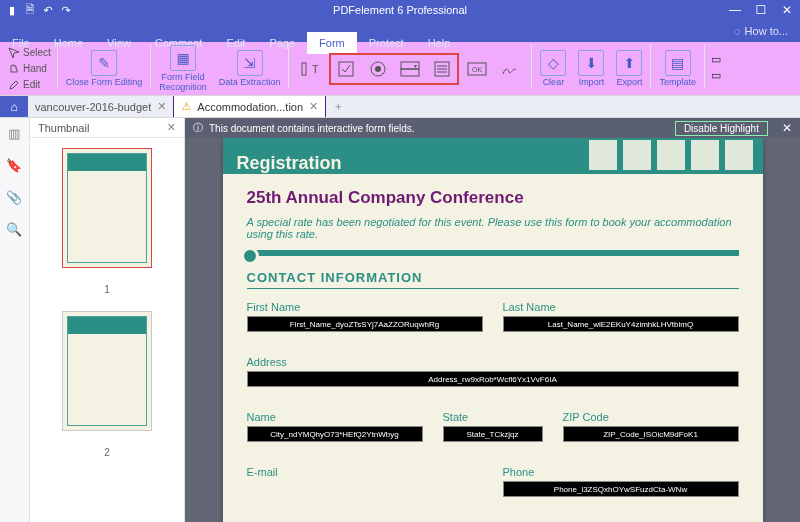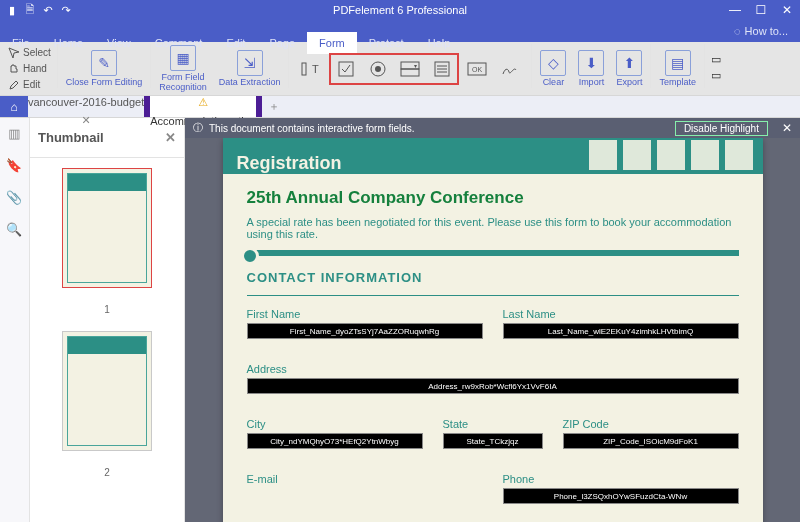--- a/index.html
+++ b/index.html
@@ -7,65 +7,65 @@
 .titlebar { height:20px; background:#4a5dc7; color:#fff; display:flex; align-items:center; position:relative; }
 .titlebar .wicons { display:flex; gap:2px; padding-left:4px; }
 .titlebar .wicons span { width:16px; height:16px; display:flex; align-items:center; justify-content:center; font-size:11px; }
 .titlebar .title { position:absolute; left:50%; transform:translateX(-50%); font-size:11px; }
 .titlebar .wctrl { margin-left:auto; display:flex; }
 .titlebar .wctrl span { width:26px; height:20px; display:flex; align-items:center; justify-content:center; font-size:12px; }
 .menubar { height:22px; background:#4a5dc7; color:#dfe3f7; display:flex; align-items:center; }
 .menubar .mitem { padding:0 12px; height:22px; line-height:22px; font-size:11px;margin-top:23px; }
 .menubar .mitem.active { background:#fff; color:#4a5dc7; }
 .menubar .howto { margin-left:auto; margin-right:12px; font-size:11px; display:flex; align-items:center; gap:4px; }
-.ribbon { height:54px; background:#e5e5e5; border-bottom:1px solid #d7d7d7; display:flex; padding:2px 4px; }
+.ribbon { height:54px; background:#f0abfc; border-bottom:1px solid #d7d7d7; display:flex; padding:2px 4px; }
 .ribbon .rgroup { display:flex; flex-direction:column; align-items:flex-start; justify-content:center; padding:0 4px; }
 .ribbon .rgroup.big { align-items:center; padding:0 6px; }
 .ribbon .rgroup.big .ricon { width:26px; height:26px; border:1px solid #8aa0d9; border-radius:2px; display:flex; align-items:center; justify-content:center; color:#4a5dc7; font-size:14px; }
 .ribbon .rgroup.big .rlabel { color:#4a5dc7; font-size:9px; text-align:center; margin-top:2px; line-height:1.1; }
 .ribbon .sep { width:1px; height:44px; background:#e3e3e3; margin:0 2px; }
 .ribbon .smallrow { display:flex; align-items:center; gap:3px; font-size:10px; color:#555; height:16px; }
 .ribbon .smallrow svg { width:12px; height:12px; }
 .formtools { display:flex; align-items:center; gap:4px; padding:0 6px; }
 .formtools .ftool { width:28px; height:26px; border:1px solid transparent; display:flex; align-items:center; justify-content:center; color:#555; font-size:14px; }
 .formtools .hlbox { border:2px solid #d44; padding:1px; display:flex; gap:4px; }
 .tabstrip { height:22px; background:#eceef6; border-bottom:1px solid #d7d7d7; display:flex; align-items:stretch; }
 .tabstrip .homeicon { width:28px; background:#4a5dc7; color:#fff; display:flex; align-items:center; justify-content:center; font-size:12px; }
-.tabstrip .tab { display:flex; align-items:center; padding:0 0; gap:6px; font-size:11px; color:#555; border-right:6px solid #4c1d95; position:relative;flex-direction:column; }
+.tabstrip .tab { display:flex; align-items:center; padding:0 7px; gap:6px; font-size:11px; color:#555; border-right:1px solid #4c1d95; position:relative; }
 .tabstrip .tab.active { background:#fff; color:#333; }
 .tabstrip .tab .close { font-size:11px; color:#888; }
 .tabstrip .tab .warn { color:#e6a817; font-size:11px; }
 .tabstrip .addtab { width:24px; display:flex; align-items:center; justify-content:center; color:#888; }
 .mainarea { display:flex; height:404px; }
 .iconstrip { width:30px; background:#f7f7fa; border-right:1px solid #e3e3e3; display:flex; flex-direction:column; align-items:center; padding-top:6px; gap:14px; color:#888; font-size:13px; }
 .iconstrip span { width:18px; height:18px; display:flex; align-items:center; justify-content:center; }
 .thumbpanel { width:155px; background:#fff; border-right:1px solid #e3e3e3; display:flex; flex-direction:column; }
-.thumbpanel .thhead { height:40px; border-bottom:1px solid #e3e3e3; display:flex; align-items:center; padding:0 8px; font-size:13px; color:#555;font-weight:bold; }
+.thumbpanel .thhead { height:20px; border-bottom:1px solid #e3e3e3; display:flex; align-items:center; padding:0 8px; font-size:11px; color:#555; }
 .thumbpanel .thhead .close { margin-left:auto; color:#888; }
 .thumbpanel .thbody { flex:1; overflow:auto; padding:10px 0; display:flex; flex-direction:column; align-items:center; gap:16px; }
 .thumb { width:90px; height:120px; background:#f3f2e3; border:1px solid #c9c9c9; position:relative; }
 .thumb.sel { outline:1px solid #d44; outline-offset:-1px; }
 .thumb .thinner { position:absolute; inset:4px; border:1px solid #49a59a; }
 .thumb .thtop { position:absolute; top:4px; left:4px; right:4px; height:18px; background:#2c8f85; }
 .thumblabel { font-size:10px; color:#666; }
 .docarea { flex:1; background:#636775; display:flex; flex-direction:column; position:relative; }
 .infobar { height:20px; background:#5a5f72; color:#fff; display:flex; align-items:center; padding:0 8px; font-size:10px; gap:6px; }
 .infobar .disbtn { margin-left:auto; border:1px solid #86efac; padding:1px 8px; font-size:10px; }
 .infobar .closebar { margin-left:8px; font-size:12px; }
 .docscroll { flex:1; overflow:auto; padding:0 14px 10px 14px; }
 .page { background:#f3f2e3; margin:0 auto; width:540px; min-height:500px; box-shadow:0 2px 6px rgba(0,0,0,.3); }
 .page .banner { height:36px; background:#2c8f85; color:#f3f2e3; font-weight:bold; font-size:18px; display:flex; align-items:flex-end; padding:0 14px; position:relative; }
 .page .banner .iconset { position:absolute; right:10px; top:2px; display:flex; gap:6px; }
 .page .banner .iconset span { width:28px; height:30px; background:#f3f2e3; opacity:.9; }
 .page .content { padding:14px 24px; }
-.page h2 { color:#15803d; font-size:17px; font-weight:bold; margin-bottom:8px; }
-.page .subtitle { color:#2c8f85; font-size:11px; margin-bottom:10px; }
+.page h2 { color:#701a75; font-size:17px; font-weight:bold; margin-bottom:8px; }
+.page .subtitle { font-style:italic; color:#2c8f85; font-size:11px; margin-bottom:10px; }
 .page .hr { height:6px; background:#2c8f85; margin-bottom:14px; position:relative; }
 .page .hr::before { content:""; position:absolute; left:-6px; top:-3px; width:12px; height:12px; background:#2c8f85; border-radius:50%; border:3px solid #f3f2e3; }
-.page h3 { color:#2c8f85; font-size:13px; font-weight:bold; letter-spacing:1px; border-bottom:1px solid #2c8f85; padding-bottom:10px; margin-bottom:12px; }
+.page h3 { color:#2c8f85; font-size:13px; font-weight:bold; letter-spacing:1px; border-bottom:1px solid #2c8f85; padding-bottom:3px; margin-bottom:12px; }
 .fieldrow { display:flex; gap:20px; margin-bottom:24px; }
 .field { flex:1; }
 .field.narrow { flex:0 0 100px; }
 .field label { display:block; color:#2c8f85; font-size:11px; margin-bottom:3px; }
 .field .input { height:16px; background:#000; color:#fff; font-size:8px; display:flex; align-items:center; justify-content:center; border:1px solid #888; overflow:hidden; white-space:nowrap; }
 </style>
 </head>
 <body>
 
 <div class="titlebar">
@@ -288,21 +288,21 @@
 
           <div class="fieldrow">
             <div class="field">
               <label>Address</label>
               <div class="input">Address_rw9xRob*Wcfl6Yx1VvF6IA</div>
             </div>
           </div>
 
           <div class="fieldrow">
             <div class="field">
-              <label>City</label>
+              <label>Name</label>
               <div class="input">City_ndYMQhyO73*HEfQ2YtnWbyg</div>
             </div>
             <div class="field narrow">
               <label>State</label>
               <div class="input">State_TCkzjqz</div>
             </div>
             <div class="field">
               <label>ZIP Code</label>
               <div class="input">ZIP_Code_ISOicM9dFoK1</div>
             </div>

